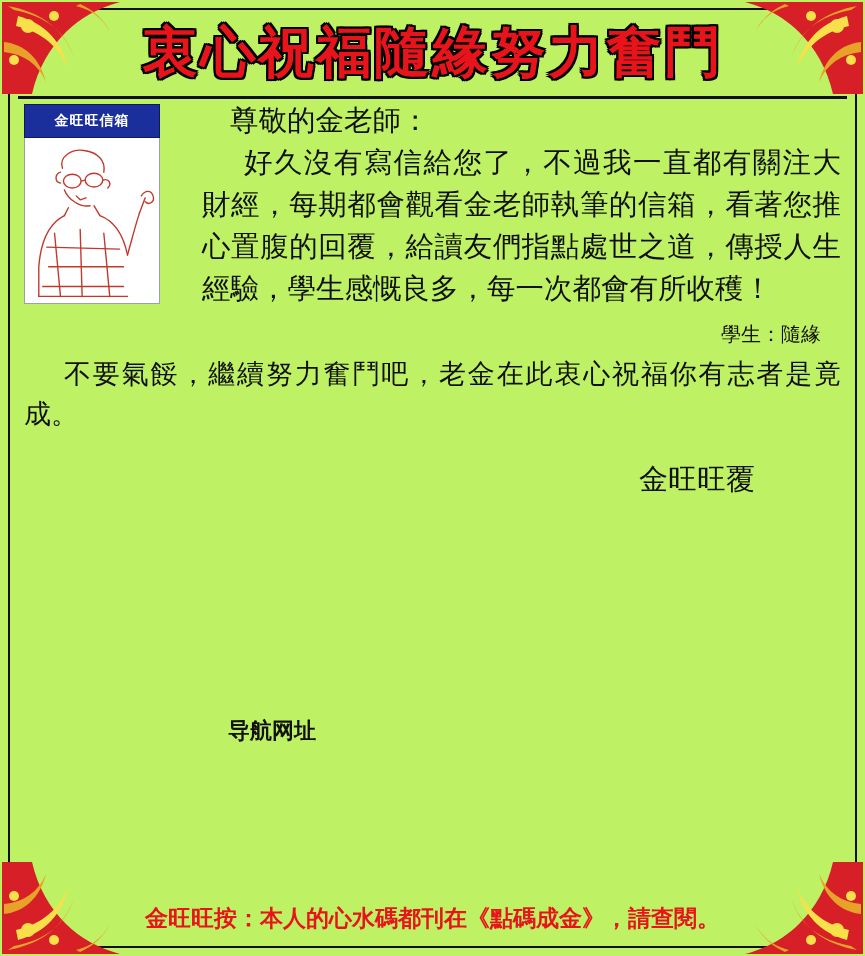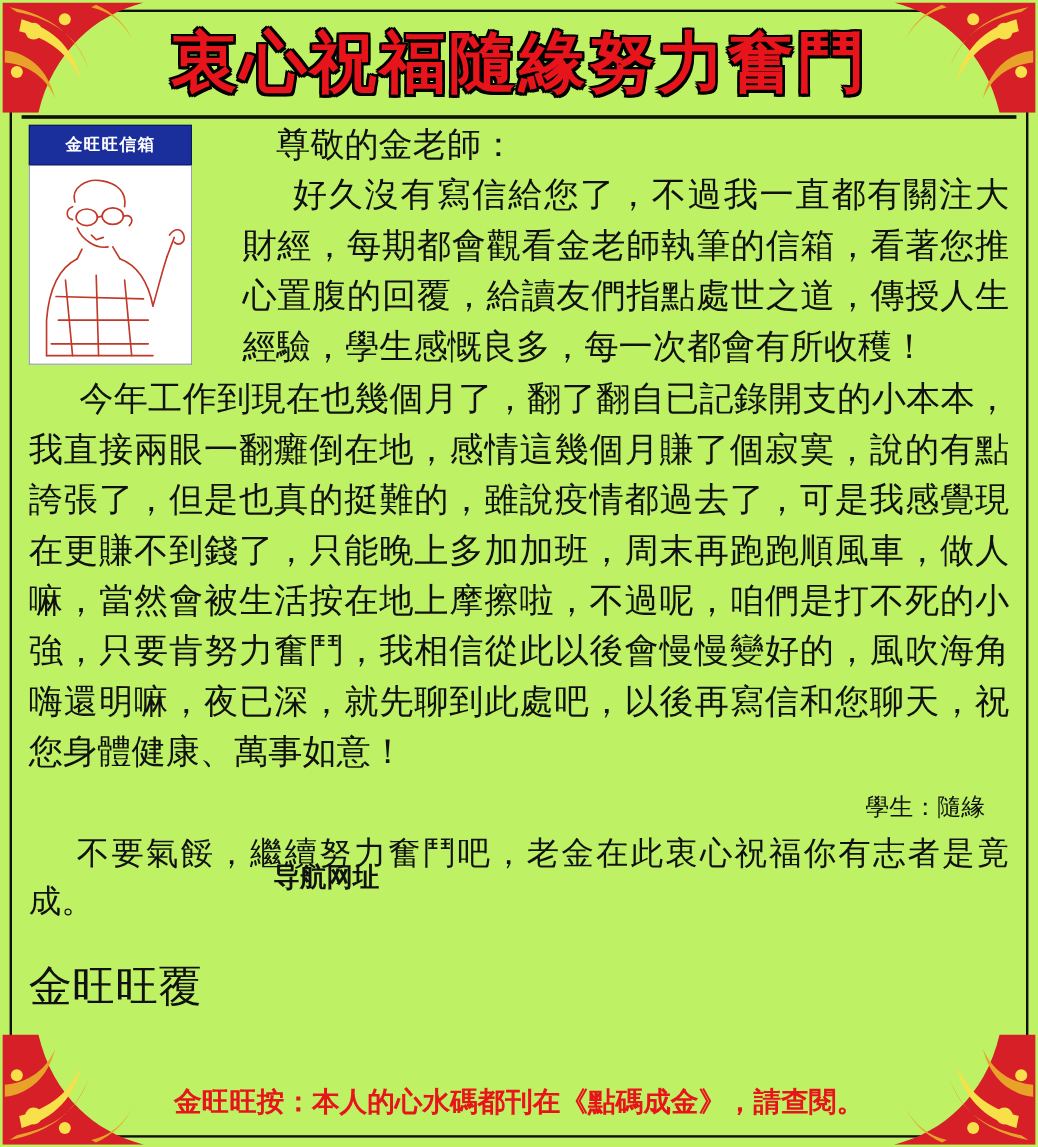--- a/index.html
+++ b/index.html
@@ -144,22 +144,22 @@
     line-height: 40px;
   }
   .reply-body {
     font-size: 27px;
     line-height: 40px;
     text-indent: 40px;
     text-align: justify;
   }
   .reply-sign {
     margin-top: 26px;
-    font-size: 36px;
-    text-align: left;
+    font-size: 29px;
+    text-align: right;
     padding-right: 86px;
   }
 
   
   .watermark {
     position: absolute;
     left: 228px;
     top: 716px;
     display: flex;
     align-items: baseline;
@@ -284,21 +284,20 @@
           <path d="M18 150 L100 150"></path>
           <path d="M14 160 L104 160"></path>
         </g>
       </svg>
     </div>
   </div>
 
   <div class="letter">
     <div class="para para-intro-first">尊敬的金老師：</div>
     <div class="para para-intro">好久沒有寫信給您了，不過我一直都有關注大財經，每期都會觀看金老師執筆的信箱，看著您推心置腹的回覆，給讀友們指點處世之道，傳授人生經驗，學生感慨良多，每一次都會有所收穫！</div>
-    <div class="para para-main">今年工作到現在也幾個月了，翻了翻自已記錄開支的小本本，我直接兩眼一翻癱倒在地，感情這幾個月賺了個寂寞，說的有點誇張了，但是也真的挺難的，雖說疫情都過去了，可是我感覺現在更賺不到錢了，只能晚上多加加班，周末再跑跑順風車，做人嘛，當然會被生活按在地上摩擦啦，不過呢，咱們是打不死的小強，只要肯努力奮鬥，我相信從此以後會慢慢變好的，風吹海角嗨還明嘛，夜已深，就先聊到此處吧，以後再寫信和您聊天，祝您身體健康、萬事如意！</div>
     <div class="sign-right">學生：隨緣</div>
 
     <div class="reply-body">不要氣餒，繼續努力奮鬥吧，老金在此衷心祝福你有志者是竟成。</div>
     <div class="reply-sign">金旺旺覆</div>
   </div>
 
   <div class="watermark">
     <span class="wm-cn">导航网址</span>
   </div>
 

